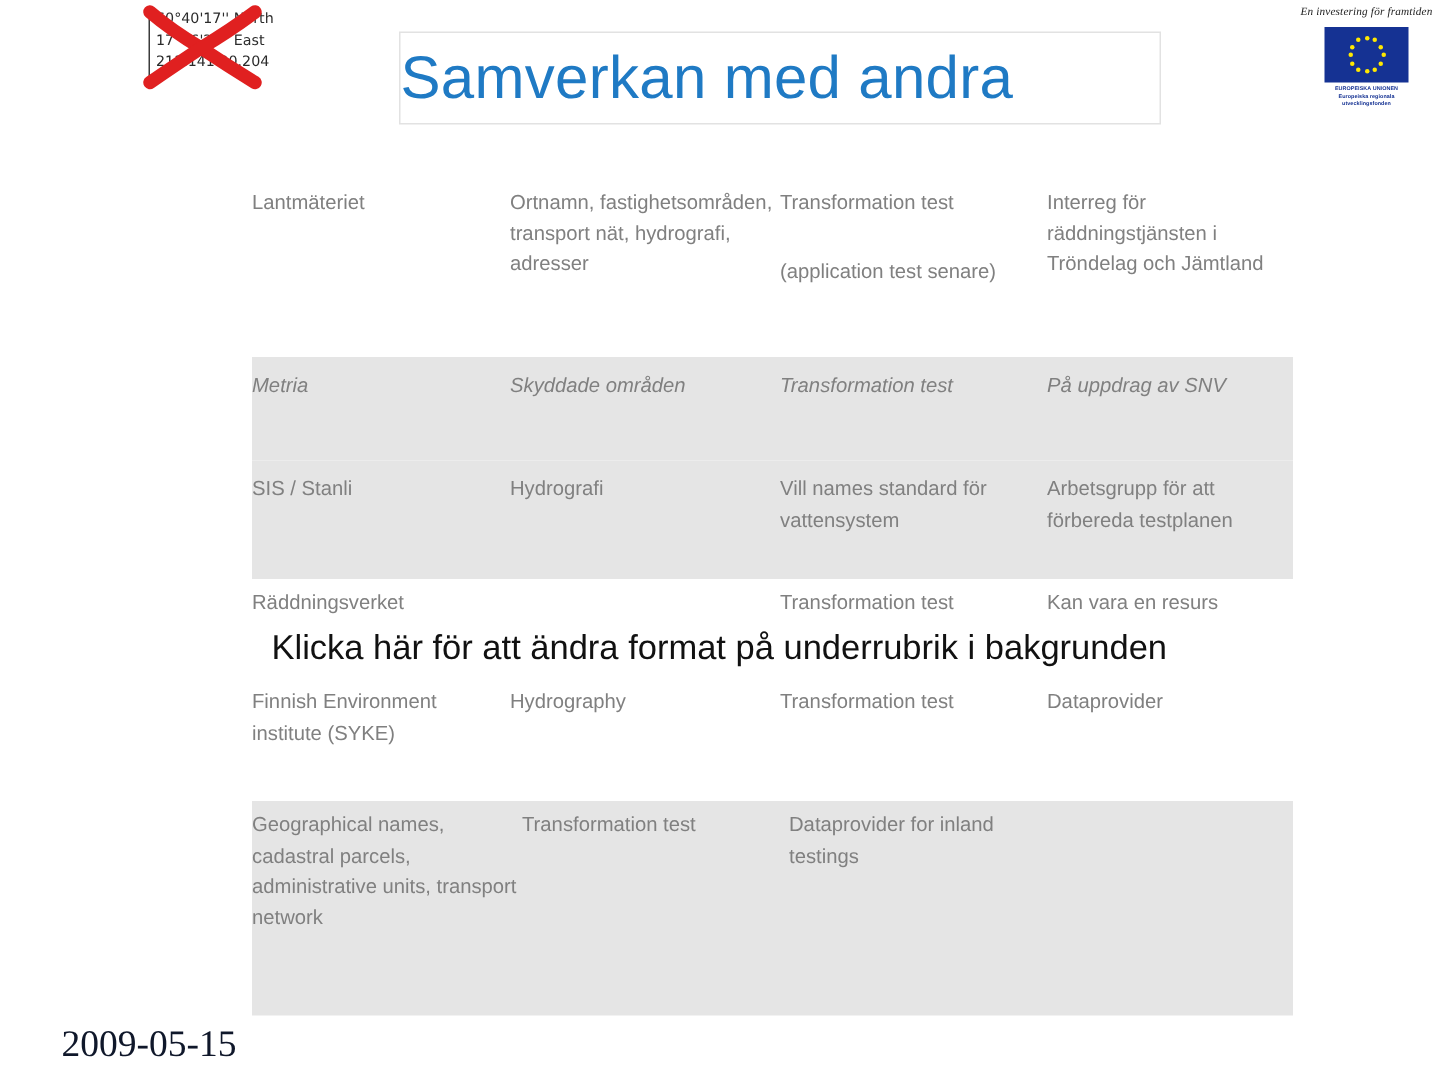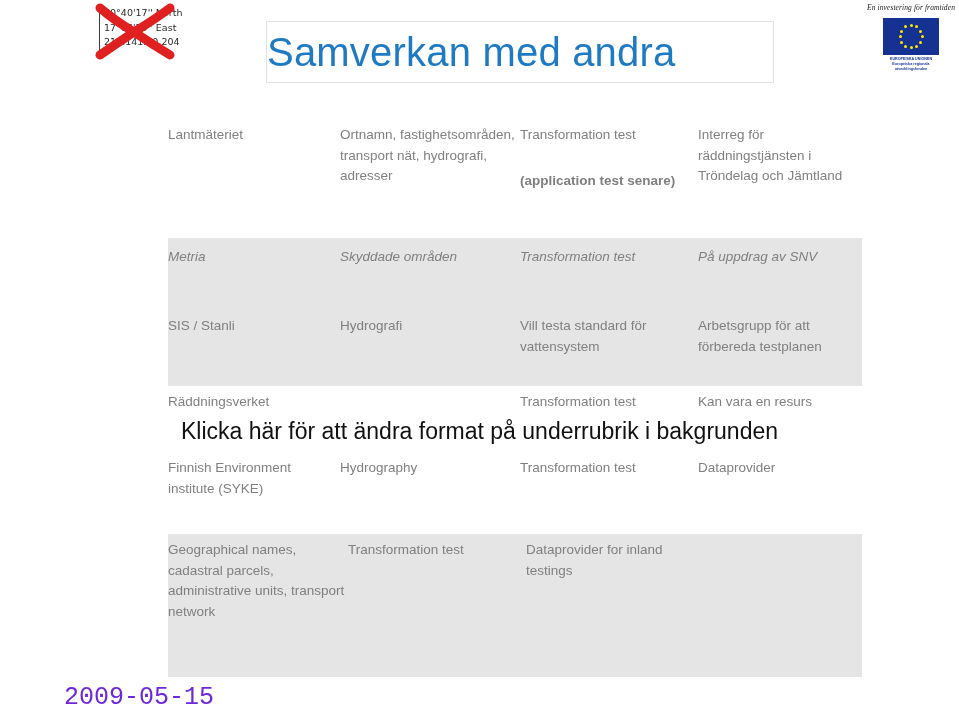--- a/index.html
+++ b/index.html
@@ -151,43 +151,43 @@
   .c2 { width: 180px; }
   .c3 { width: 178px; }
   .c4 { width: 164px; }
 
   .r1 { height: 113px; padding-top: 7px; }
   .r2 { height: 60px;  padding-top: 9px; }
   .r3 { height: 70px;  padding-top: 9px; }
   .r4 { height: 59px;  padding-top: 6px; }
   .r5 { height: 76px;  padding-top: 7px; }
   .r6 { height: 137px; padding-top: 6px; }
-  .sub3 { margin-top: 25px; font-weight: bold; }
+  .sub3 { margin-top: 25px; }
 
   
   .overlay-sub {
     position: absolute;
     left: 0;
     top: 418px;
     width: 959px;
     text-align: center;
     font-size: 23px;
     color: #111111;
     white-space: nowrap;
     font-family: "Liberation Sans", sans-serif;
   }
 
   
   .footer-date {
     position: absolute;
-    left: 64px;
+    left: 41px;
     top: 683px;
     font-size: 25px;
-    color: #6d28d9;
-    font-family: Liberation Mono, monospace;
+    color: #0f172a;
+    font-family: Liberation Serif, serif;
   }
 </style>
 </head>
 <body>
 
 <div class="logo-fp">
   <div class="fp-rule"></div>
   <div class="fp-coords">
     <div>60°40'17'' North</div>
     <div>17°06'29'' East</div>
@@ -243,21 +243,21 @@
   <div class="row r2 hl italic">
     <div class="cell c1">Metria</div>
     <div class="cell c2">Skyddade områden</div>
     <div class="cell c3">Transformation test</div>
     <div class="cell c4">På uppdrag av SNV</div>
   </div>
 
   <div class="row r3 hl">
     <div class="cell c1">SIS / Stanli</div>
     <div class="cell c2">Hydrografi</div>
-    <div class="cell c3">Vill testa standard för vattensystem</div>
+    <div class="cell c3">Vill names standard för vattensystem</div>
     <div class="cell c4">Arbetsgrupp för att förbereda testplanen</div>
   </div>
 
   <div class="row r4">
     <div class="cell c1">Räddningsverket</div>
     <div class="cell c2"></div>
     <div class="cell c3">
       <div>Transformation test</div>
     </div>
     <div class="cell c4">Kan vara en resurs</div>

